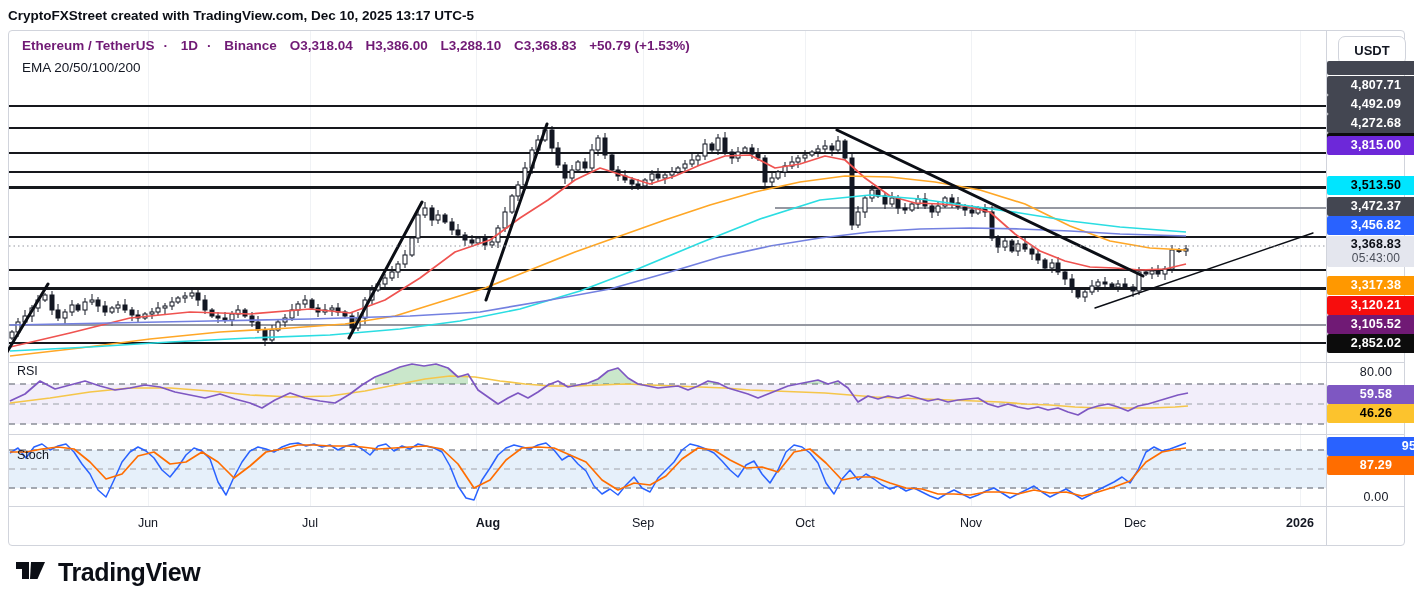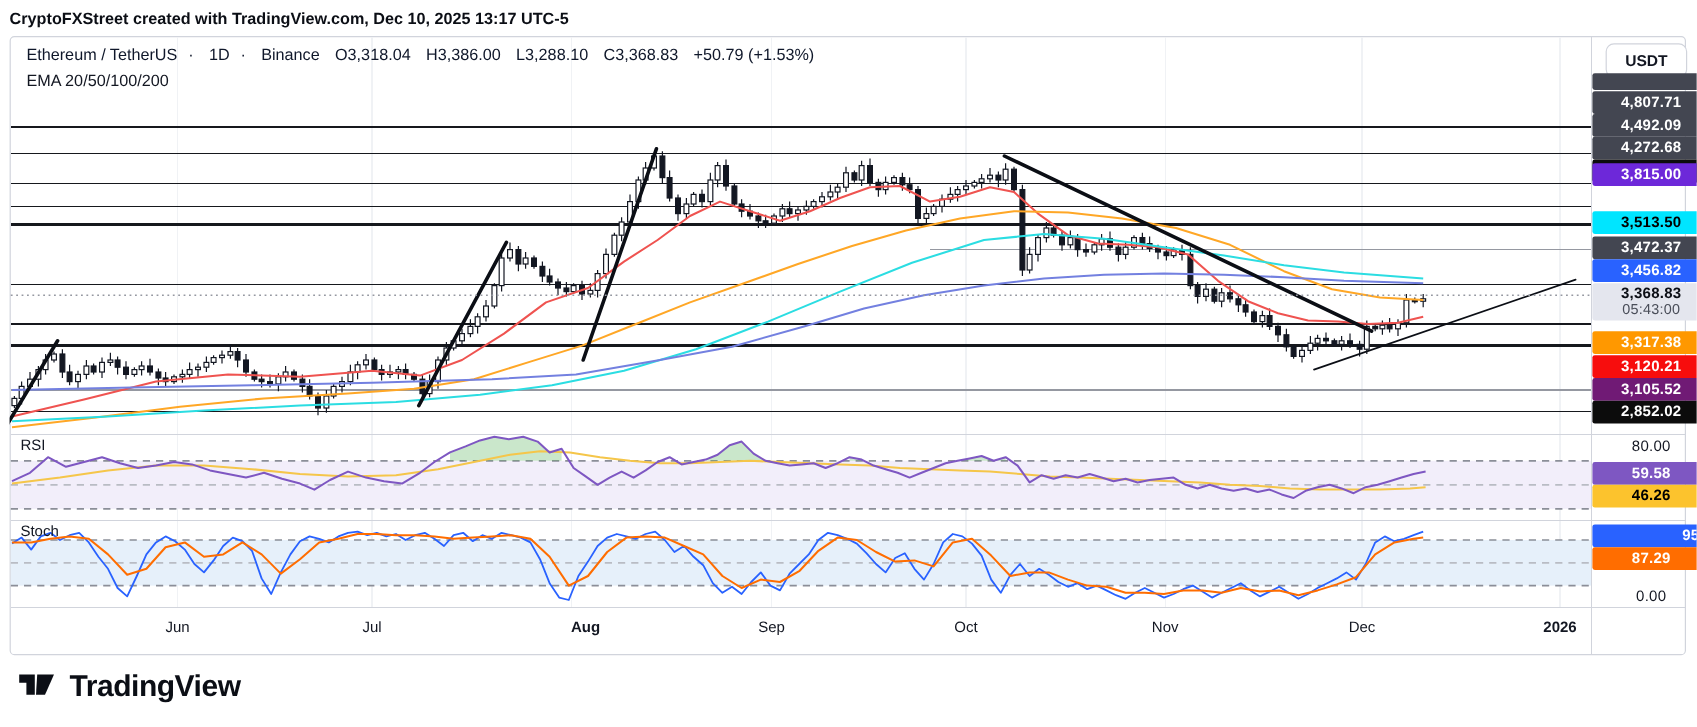--- a/index.html
+++ b/index.html
@@ -1,20 +1,20 @@
 <!DOCTYPE html>
 <html><head>
 <meta charset="utf-8">
 <style>
   html,body{margin:0;padding:0;background:#fff;font-family:"Liberation Sans",sans-serif;}
   #root{position:relative;width:1414px;height:606px;background:#fff;overflow:hidden;}
   .watermark{position:absolute;left:8px;top:8px;font-size:13.5px;font-weight:600;color:#0b0e15;}
   .chart-box{position:absolute;left:8px;top:30px;width:1397px;height:516px;border:1px solid #d1d4dc;border-radius:4px;background:#fff;box-sizing:border-box;}
   #cv{position:absolute;left:8px;top:30px;}
-  .legend{position:absolute;left:22px;top:38px;font-size:13.5px;color:#0f172a;font-weight:400;white-space:nowrap;}
+  .legend{position:absolute;left:22px;top:38px;font-size:13.5px;color:#701a75;font-weight:700;white-space:nowrap;}
   .legend span{margin-right:9px;}
   .legend-ind{position:absolute;left:22px;top:60px;font-size:13.5px;color:#131722;font-weight:500;}
   .usdt-btn{position:absolute;left:1338px;top:36px;width:66px;height:27px;border:1px solid #d1d4dc;border-radius:7px;background:#fff;font-size:13px;font-weight:600;color:#131722;display:flex;align-items:center;justify-content:center;text-align:center;}
   .axis-label{position:absolute;left:1327px;width:98px;height:19px;border-radius:2px;font-size:12.5px;font-weight:700;display:flex;flex-direction:column;align-items:center;justify-content:center;line-height:1.15;letter-spacing:.2px;}
   .axis-label .sub{font-size:12px;font-weight:400;color:#4a4e59;}
   .time-label{position:absolute;top:516px;transform:translateX(-50%);font-size:12.5px;color:#131722;font-weight:500;}
   .pane-label{position:absolute;font-size:12.5px;font-weight:500;color:#131722;}
   .footer{position:absolute;left:12px;top:556px;display:flex;align-items:center;gap:9px;}
   .footer .brand{font-size:25px;font-weight:700;color:#0b0e15;letter-spacing:-0.4px;}
 </style>
@@ -529,21 +529,21 @@
       <div class="time-label" style="left: 310px;">Jul</div>
       <div class="time-label" style="left: 488px; font-weight: bold;">Aug</div>
       <div class="time-label" style="left: 643px;">Sep</div>
       <div class="time-label" style="left: 805px;">Oct</div>
       <div class="time-label" style="left: 971px;">Nov</div>
       <div class="time-label" style="left: 1135px;">Dec</div>
       <div class="time-label" style="left: 1300px; font-weight: 700;">2026</div>
     </div>
 
   <div class="pane-label" style="left:17px;top:364px;">RSI</div>
-  <div class="pane-label" style="left:17px;top:436px;">Stoch</div>
+  <div class="pane-label" style="left:17px;top:448px;">Stoch</div>
 
   <div class="footer">
     <span>
       <svg width="37" height="28" viewBox="0 0 31 28">
           <g fill="#0b0e15">
             <path d="M1,6 H14 V23 H7 V13 H1 Z"></path>
             <path d="M16,6 H30 L22.5,23 H15 Z"></path>
           </g>
         </svg>
     </span>

